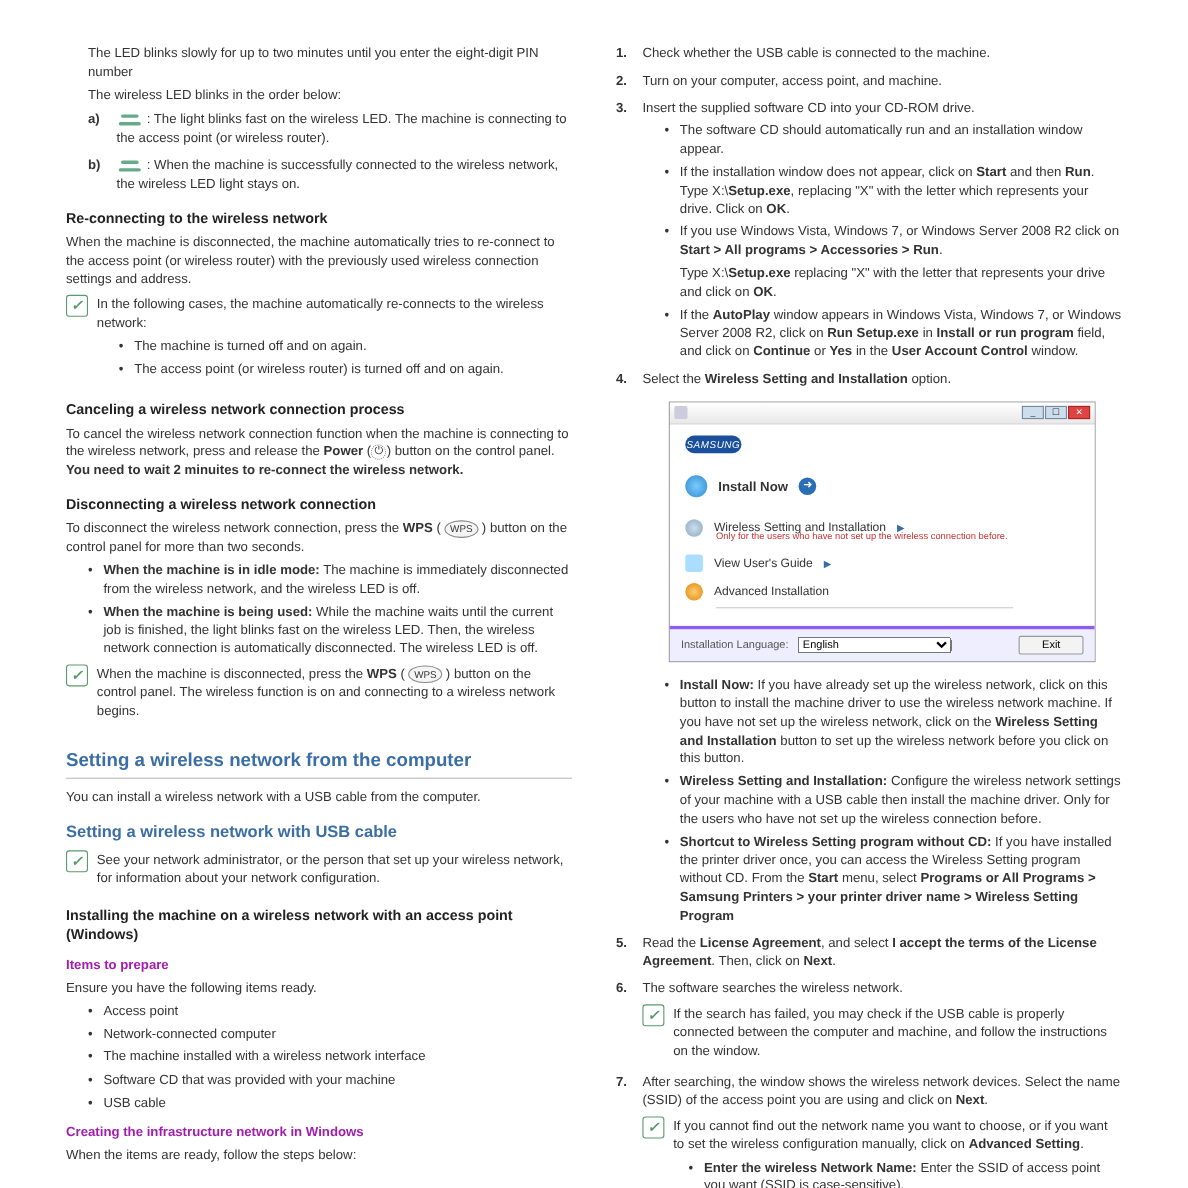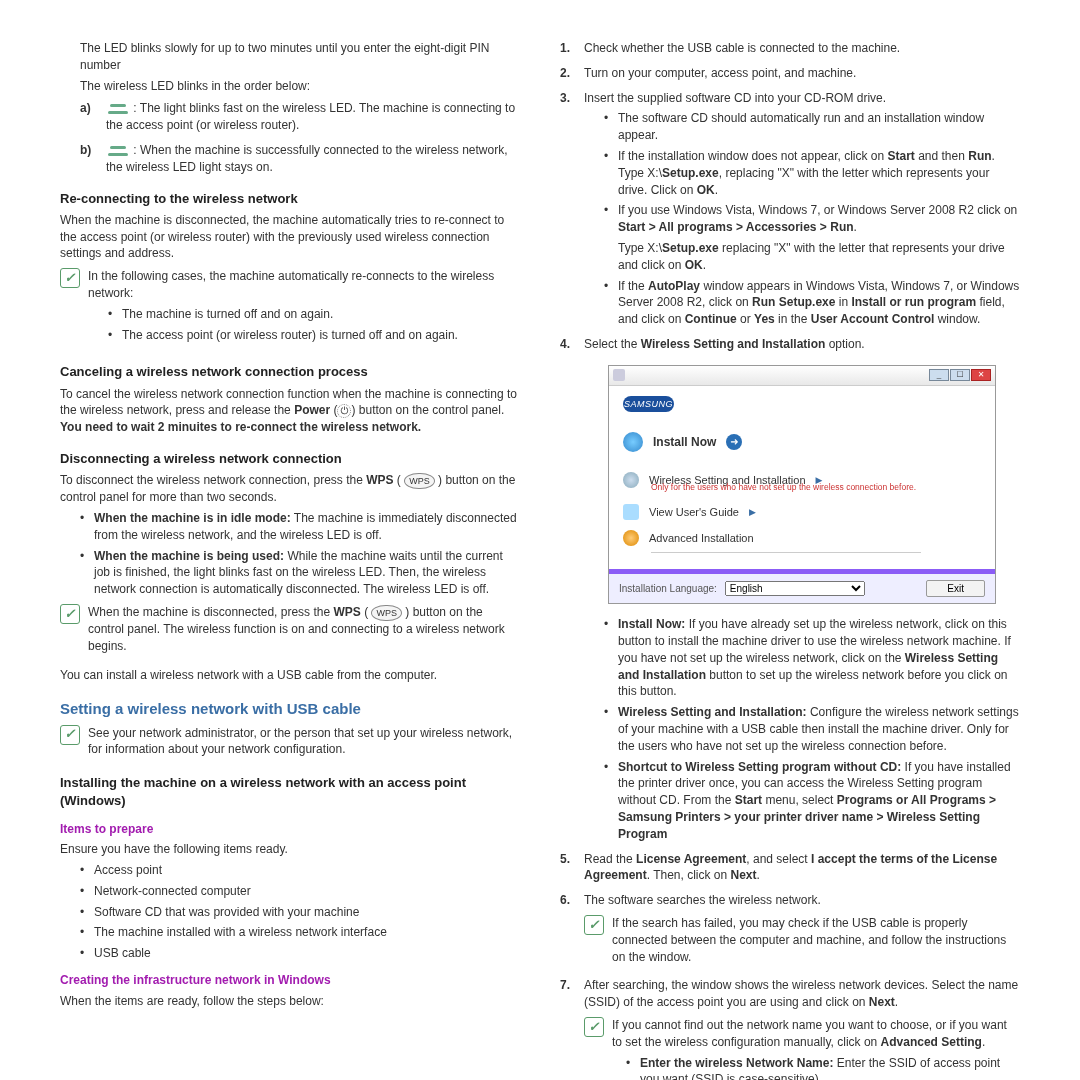--- a/index.html
+++ b/index.html
@@ -40,21 +40,21 @@
   .samsung-logo { display: inline-block; background: #1a4f9c; color: #fff; padding: 2px 1px; border-radius: 10px; font-size: 9px; font-style: italic; margin-bottom: 16px; letter-spacing: 0.5px; }
   .install-row { display: flex; align-items: center; gap: 10px; margin: 10px 0; }
   .install-icon { width: 20px; height: 20px; border-radius: 50%; background: radial-gradient(#7cf, #38c); flex-shrink: 0; }
   .install-icon.small { width: 16px; height: 16px; border-radius: 3px; background: #9cf; }
   .install-icon.gear { background: radial-gradient(#fc7, #d80); }
   .install-label { font-weight: bold; font-size: 12px; color: #333; }
   .install-arrow { width: 16px; height: 16px; border-radius: 50%; background: #2a6fb5; color: #fff; text-align: center; line-height: 16px; font-size: 10px; }
   .install-sublabel { font-size: 11px; color: #333; }
   .install-hint { font-size: 8.5px; color: #c33; margin-left: 28px; margin-top: -6px; }
   .install-divider { border-top: 1px solid #ccc; margin: 6px 60px 6px 28px; }
-  .install-footer { background: #eef; border-top: 5px solid #8b5cf6; padding: 6px 10px; display: flex; align-items: center; gap: 8px; font-size: 10px; }
+  .install-footer { background: #eef; border-top: 3px solid #8b5cf6; padding: 6px 10px; display: flex; align-items: center; gap: 8px; font-size: 10px; }
   .install-footer .lang-label { color: #555; }
   .install-footer select { font-size: 10px; width: 140px; }
   .install-footer .exit-btn { margin-left: auto; padding: 2px 20px; border: 1px solid #999; background: #f3f3f3; border-radius: 2px; font-size: 10px; }
   .triangle { color: #3a6ea5; font-size: 9px; }
   strong { font-weight: bold; }
 </style>
 </head>
 <body>
 
 <div class="columns">
@@ -125,38 +125,39 @@
       <div class="note-content">
         <p>
           <span>When the machine is disconnected, press the </span>
           <strong>WPS</strong>
           ( <span class="wps-icon">WPS</span> )
           <span> button on the control panel. The wireless function is on and connecting to a wireless network begins.</span>
         </p>
       </div>
     </div>
 
+    <h2 class="section-main">Setting a wireless network from the computer</h2>
     <p style="margin-top:8px">You can install a wireless network with a USB cable from the computer.</p>
 
     <h3 class="section-blue">Setting a wireless network with USB cable</h3>
     <div class="note-box">
       <div class="note-icon">✓</div>
       <div class="note-content">
         <p>See your network administrator, or the person that set up your wireless network, for information about your network configuration.</p>
       </div>
     </div>
 
     <h4 class="section-black">Installing the machine on a wireless network with an access point (Windows)</h4>
     <h5 class="section-small">Items to prepare</h5>
     <p>Ensure you have the following items ready.</p>
     <ul class="bullets">
       <li>Access point</li>
       <li>Network-connected computer</li>
+      <li>The machine installed with a wireless network interface</li>
       <li>Software CD that was provided with your machine</li>
-      <li>The machine installed with a wireless network interface</li>
       <li>USB cable</li>
     </ul>
     <h5 class="section-small">Creating the infrastructure network in Windows</h5>
     <p>When the items are ready, follow the steps below:</p>
   </div>
 
   <div class="col">
     <ol class="numbered">
       <li><span class="num">1.</span><span>Check whether the USB cable is connected to the machine.</span></li>
       <li><span class="num">2.</span><span>Turn on your computer, access point, and machine.</span></li>

